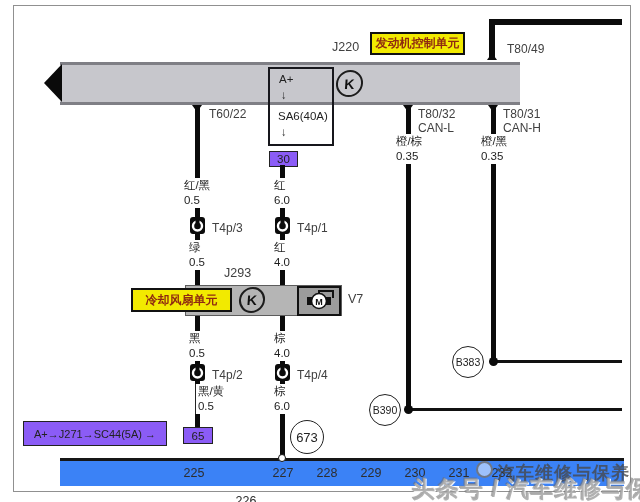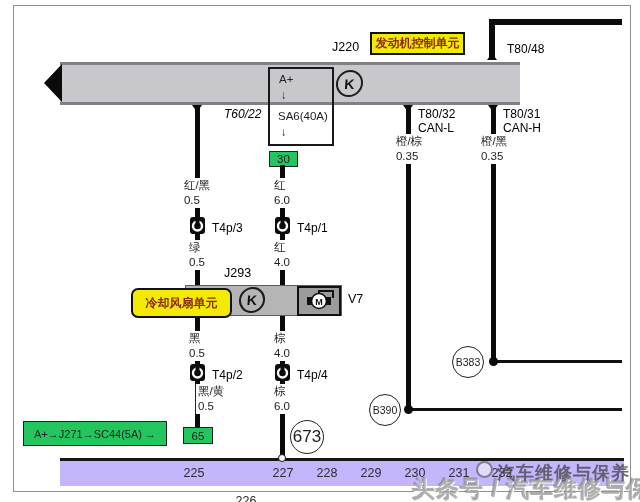--- a/index.html
+++ b/index.html
@@ -5,45 +5,45 @@
   html,body{margin:0;padding:0;}
   body{width:640px;height:502px;position:relative;background:#fff;
        font-family:"Liberation Sans","DejaVu Sans",sans-serif;overflow:hidden;}
   .abs{position:absolute;}
   .frame{left:13px;top:5px;width:616px;height:485px;border:1px solid #909090;background:#fff;}
   
   .busbar{left:60px;top:62px;width:460px;height:43px;background:#c7c7cc;
           border-top:3px solid #7f7f85;border-bottom:3px solid #7f7f85;box-sizing:border-box;}
   .bus-arrow{left:44px;top:64px;width:0;height:0;border-right:18px solid #0a0a0a;
              border-top:19px solid transparent;border-bottom:19px solid transparent;}
-  .bottombar{left:60px;top:458px;width:564px;height:25px;background:#c4b5fd;
+  .bottombar{left:60px;top:458px;width:564px;height:25px;background:#3b82f6;
              border-top:3px solid #161616;box-sizing:content-box;}
   .track{position:absolute;top:5px;transform:translateX(-50%);font-size:12.5px;color:#2d2d2d;}
   
   .wire{position:absolute;width:5px;background:#0b0b0b;}
   .feed-h{left:489px;top:19px;width:133px;height:6px;background:#0b0b0b;}
   .feed-v{left:489px;top:19px;width:6px;height:39px;background:#0b0b0b;}
   .thin{position:absolute;height:3px;background:#111;}
   .jdot{position:absolute;width:9px;height:9px;background:#0b0b0b;border-radius:50%;}
   .arr-dn{position:absolute;width:0;height:0;border-top:7px solid #0b0b0b;
           border-left:5px solid transparent;border-right:5px solid transparent;}
   .arr-up{position:absolute;width:0;height:0;border-bottom:7px solid #0b0b0b;
           border-left:5px solid transparent;border-right:5px solid transparent;}
   
   .ybox{background:#f2ea00;border:2px solid #111;color:#8f2a10;font-weight:bold;
         font-size:12px;display:flex;align-items:center;justify-content:center;box-sizing:border-box;}
   .kcirc{border:2px solid #1c1c1c;border-radius:50%;display:flex;align-items:center;
          justify-content:center;font-weight:bold;font-size:14px;color:#111;box-sizing:border-box;
          transform:skewX(-4deg);}
-  .plabel{position:absolute;font-size:12px;color:#000000;white-space:nowrap;}
+  .plabel{position:absolute;font-size:12px;color:#404040;white-space:nowrap;}
   .wlabel{position:absolute;transform:translateX(-50%);background:#fff;
           font-size:11.5px;line-height:15px;color:#1d1d1d;padding:0 2px;white-space:nowrap;}
   .fusebox{left:268px;top:67px;width:66px;height:79px;border:2px solid #17171c;box-sizing:border-box;}
   .fusebox div{position:absolute;font-size:11.5px;color:#222;}
-  .sbox{border:1.5px solid #222;background:#22c55e;display:flex;align-items:center;
+  .sbox{border:1.5px solid #222;background:#8b5cf6;display:flex;align-items:center;
         justify-content:center;font-size:11.5px;color:#222;box-sizing:border-box;}
   .circ{border:1.5px solid #222;background:#fff;border-radius:50%;display:flex;
         align-items:center;justify-content:center;font-size:10.5px;color:#222;box-sizing:border-box;}
   .unit{left:185px;top:285px;width:157px;height:31px;background:#b5b5b5;border:1px solid #5c5c5c;box-sizing:border-box;}
   .motorbox{left:297px;top:286px;width:44px;height:30px;background:#9c9c9c;border:2px solid #111;box-sizing:border-box;}
   .termdot{left:278px;top:454px;width:8px;height:8px;background:#fff;border:1.5px solid #111;
            border-radius:50%;box-sizing:border-box;}
   
   .wm1{left:497px;top:461px;font-size:18px;font-weight:bold;color:rgba(70,70,70,.78);
        letter-spacing:1px;white-space:nowrap;}
@@ -57,21 +57,21 @@
 <body>
 
 <div class="abs frame"></div>
 
 <div class="abs feed-h"></div>
 <div class="abs feed-v"></div>
 <div class="arr-up" style="left:487px;top:53px;"></div>
 
 <div class="plabel" style="left:332px;top:40px;font-size:12.5px;">J220</div>
 <div class="abs ybox" style="left:370px;top:32px;width:95px;height:23px;">发动机控制单元</div>
-<div class="plabel" style="left:507px;top:42px;">T80/48</div>
+<div class="plabel" style="left:507px;top:42px;">T80/49</div>
 
 <div class="abs busbar"></div>
 <div class="abs bus-arrow"></div>
 <div class="abs kcirc" style="left:336px;top:70px;width:27px;height:27px;">K</div>
 
 <div class="abs fusebox">
   <div style="left:9px;top:4px;">A+</div>
   <div style="left:11px;top:20px;">↓</div>
   <div style="left:8px;top:41px;">SA6(40A)</div>
   <div style="left:11px;top:57px;">↓</div>
@@ -82,21 +82,21 @@
 <div class="wire" style="left:195px;top:316px;height:112px;"></div>
 <div class="wire" style="left:280px;top:165px;height:120px;"></div>
 <div class="wire" style="left:280px;top:316px;height:141px;"></div>
 <div class="wire" style="left:406px;top:105px;height:305px;"></div>
 <div class="wire" style="left:491px;top:105px;height:257px;"></div>
 
 <div class="arr-dn" style="left:192px;top:105px;"></div>
 <div class="arr-dn" style="left:403px;top:105px;"></div>
 <div class="arr-dn" style="left:488px;top:105px;"></div>
 
-<div class="plabel" style="left:224px;top:107px;font-style:italic;">T60/22</div>
+<div class="plabel" style="left:209px;top:107px;">T60/22</div>
 <div class="plabel" style="left:418px;top:107px;">T80/32</div>
 <div class="plabel" style="left:418px;top:121px;">CAN-L</div>
 <div class="plabel" style="left:503px;top:107px;">T80/31</div>
 <div class="plabel" style="left:503px;top:121px;">CAN-H</div>
 
 <div class="wlabel" style="left:197px;top:178px;">
   <div>红/黑</div>
   <div>0.5</div>
 </div>
 <div class="wlabel" style="left:282px;top:178px;">
@@ -156,42 +156,42 @@
 <div class="plabel" style="left:212px;top:368px;">T4p/2</div>
 <svg class="abs" style="left:275px;top:364px;" width="15" height="17">
   <rect x="0" y="0" width="15" height="17" rx="3" fill="#0b0b0b"></rect>
   <circle cx="7.5" cy="9" r="4.5" fill="none" stroke="#fff" stroke-width="2.4"></circle>
   <rect x="5.5" y="2" width="4" height="5" fill="#0b0b0b"></rect>
 </svg>
 <div class="plabel" style="left:297px;top:368px;">T4p/4</div>
 
 <div class="plabel" style="left:224px;top:266px;font-size:12.5px;">J293</div>
 <div class="abs unit"></div>
-<div class="abs ybox" style="left:131px;top:288px;width:101px;height:30px;z-index:2;border-radius:7px;">冷却风扇单元</div>
+<div class="abs ybox" style="left:131px;top:288px;width:101px;height:24px;z-index:2;">冷却风扇单元</div>
 <div class="abs kcirc" style="left:239px;top:287px;width:26px;height:26px;z-index:2;">K</div>
 <div class="abs motorbox"></div>
 <svg class="abs" style="left:299px;top:287px;z-index:2;" width="40" height="28">
   <polyline points="20,8 20,4 34,4 34,11" fill="none" stroke="#111" stroke-width="2"></polyline>
   <rect x="8" y="10" width="5" height="8" fill="#111"></rect>
   <rect x="27" y="10" width="5" height="8" fill="#111"></rect>
   <circle cx="20" cy="14" r="7.5" fill="#fff" stroke="#111" stroke-width="1.6"></circle>
   <text x="20" y="18" text-anchor="middle" font-size="9" font-weight="bold" fill="#111">M</text>
 </svg>
 <div class="plabel" style="left:348px;top:292px;font-size:12.5px;">V7</div>
 
 <div class="thin" style="left:493px;top:360px;width:129px;"></div>
 <div class="jdot" style="left:489px;top:357px;"></div>
 <div class="abs circ" style="left:452px;top:346px;width:32px;height:32px;">B383</div>
 <div class="thin" style="left:408px;top:408px;width:214px;"></div>
 <div class="jdot" style="left:404px;top:405px;"></div>
 <div class="abs circ" style="left:369px;top:394px;width:32px;height:32px;text-align:center;">B390</div>
 
 <div class="abs sbox" style="left:23px;top:421px;width:144px;height:25px;font-size:11px;">A+→J271→SC44(5A) →</div>
 <div class="abs sbox" style="left:183px;top:427px;width:30px;height:17px;">65</div>
-<div class="abs circ" style="left:290px;top:420px;width:34px;height:34px;font-size:17px;background:#fff;">673</div>
+<div class="abs circ" style="left:290px;top:420px;width:34px;height:34px;font-size:13px;background:#fff;">673</div>
 
 <div class="abs bottombar">
   <span class="track" style="left:134px;">225</span>
   <span class="track" style="left:186px;margin-top:28px;">226</span>
   <span class="track" style="left:223px;">227</span>
   <span class="track" style="left:267px;">228</span>
   <span class="track" style="left:311px;">229</span>
   <span class="track" style="left:355px;">230</span>
   <span class="track" style="left:399px;">231</span>
   <span class="track" style="left:442px;">232</span>

